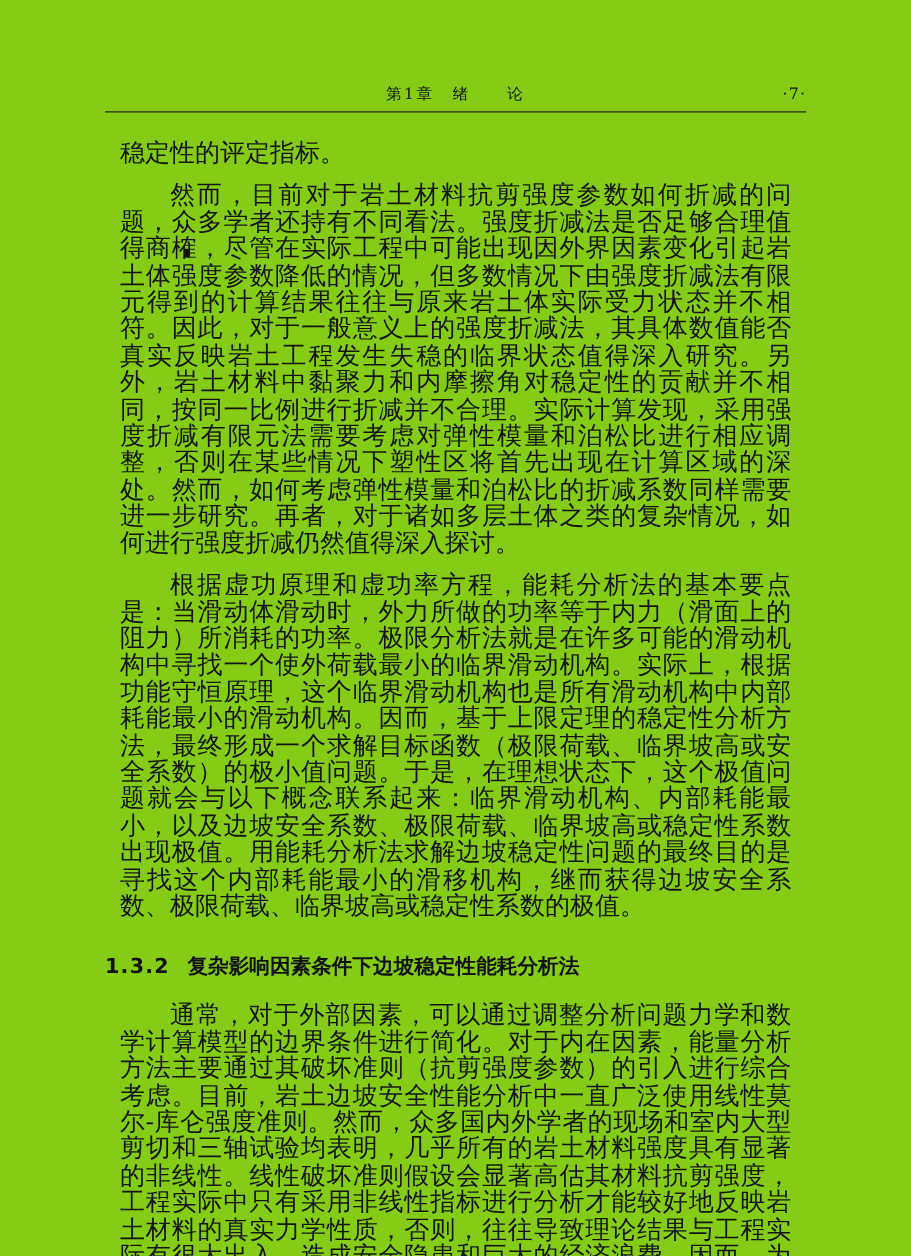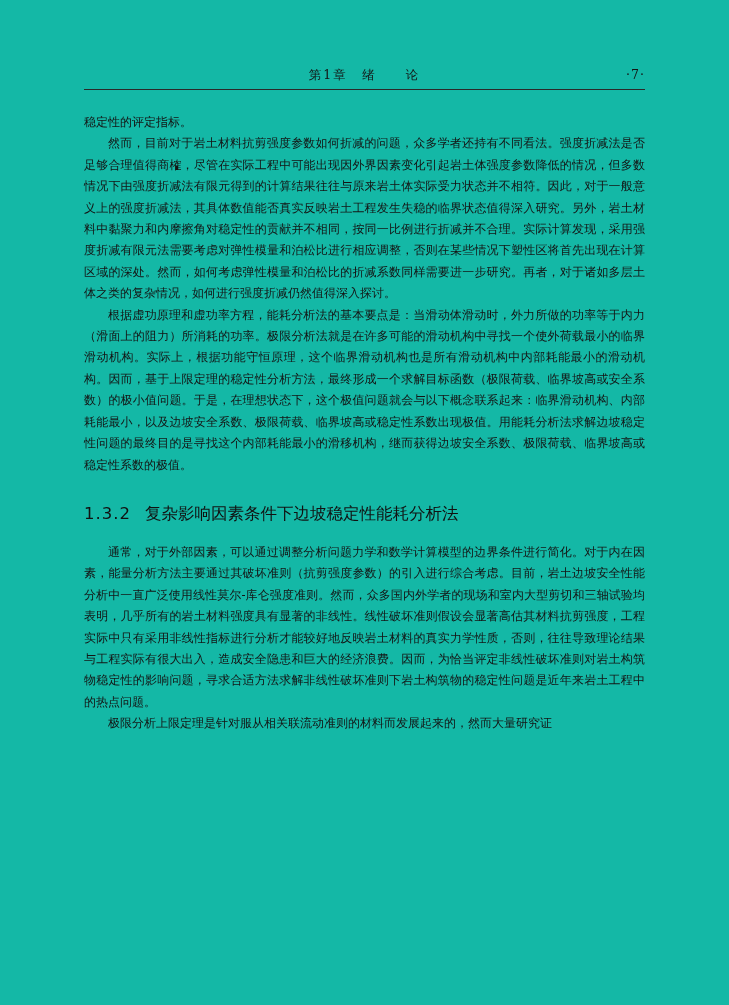--- a/index.html
+++ b/index.html
@@ -1,21 +1,21 @@
 <!DOCTYPE html>
 <html><head>
 <meta charset="utf-8">
 <style>
   html, body { margin: 0; padding: 0; background: #e8e8e8; }
   .page {
     position: relative;
     width: 729px;
     height: 1005px;
     margin: 0 auto;
-    background: #14b8a6;
+    background: #84cc16;
     color: #141414;
     font-family: "DejaVu Serif", "Liberation Serif", serif;
     overflow: hidden;
     box-sizing: border-box;
   }
   .content {
     position: absolute;
     left: 84px;
     right: 84px;
     top: 66px;
@@ -37,31 +37,31 @@
     top: 0;
     letter-spacing: 1px;
   }
   .header-rule {
     border: none;
     border-top: 1.3px solid #2a2a2a;
     margin: 5px 0 0 0;
   }
   .body-text { margin-top: 22px; }
   .body-text p {
-    margin: 0;
-    font-size: 12px;
+    margin: 12px;
+    font-size: 20px;
     line-height: 21.4px;
     text-align: justify;
     text-indent: 2em;
     word-break: break-all;
   }
   .body-text p.continued { text-indent: 0; }
   h2.section-heading {
     font-family: "DejaVu Sans", "Liberation Sans", sans-serif;
-    font-weight: normal;
+    font-weight: bold;
     font-size: 16.5px;
     line-height: 22px;
     margin: 27px 0 17px 0;
     color: #111;
   }
   h2.section-heading .sec-num { margin-right: 14px; letter-spacing: 1px; }
 </style>
 </head>
 <body>
 

